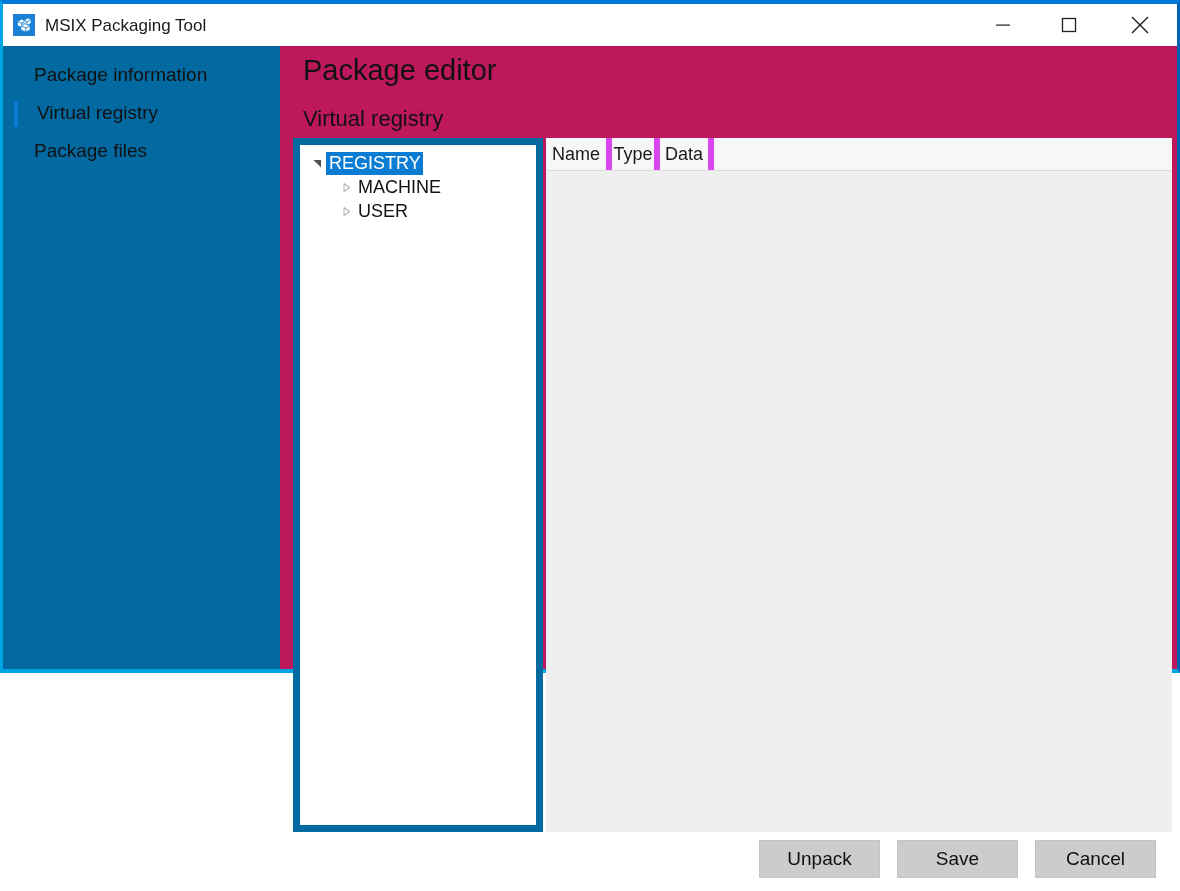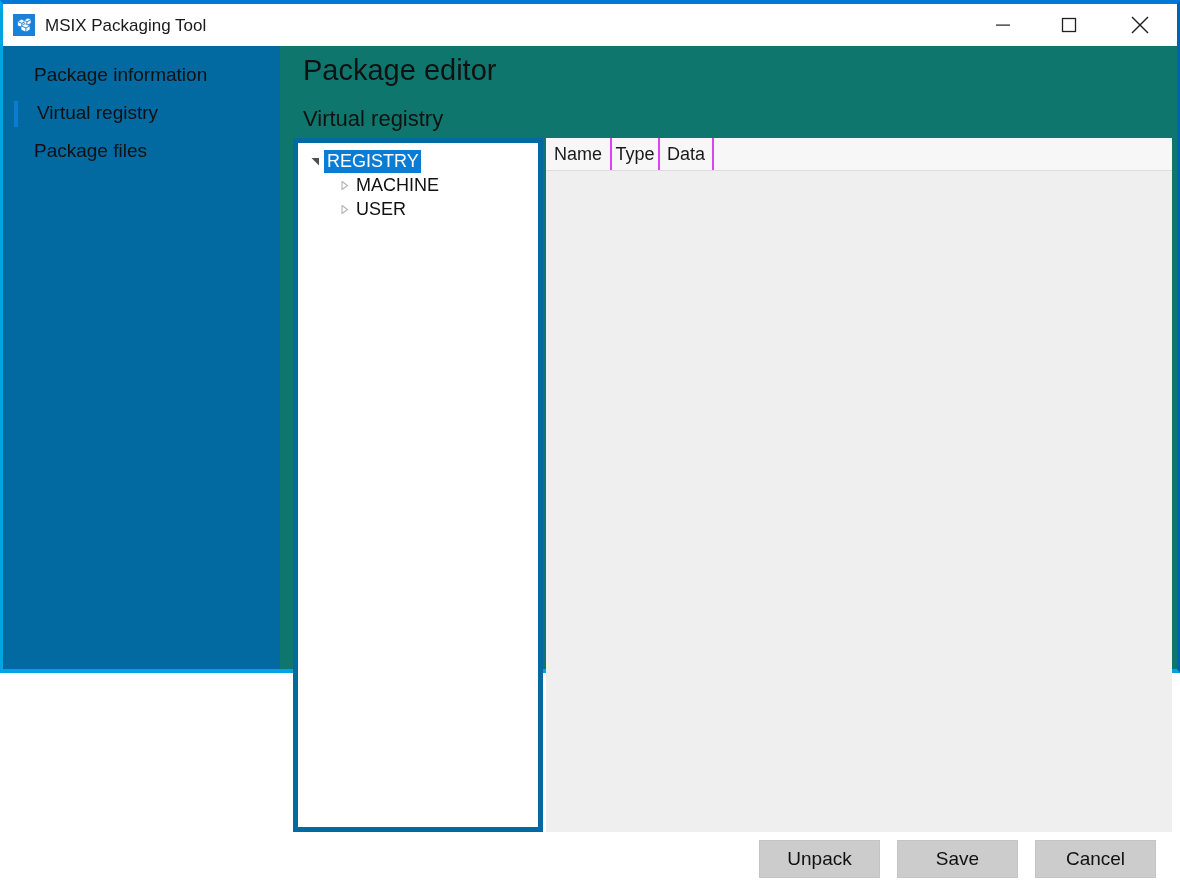--- a/index.html
+++ b/index.html
@@ -103,21 +103,21 @@
     background: #0a7cd3;
   }
 
   
   #content {
     position: absolute;
     left: 277px;
     top: 42px;
     right: 0;
     bottom: 0;
-    background: #0f766e;
+    background: #be185d;
   }
   #page-title {
     position: absolute;
     left: 23px;
     top: 10px;
     font-size: 29px;
     color: #111111;
     line-height: 1;
     white-space: nowrap;
   }
@@ -132,21 +132,21 @@
   }
 
   
   #tree-panel {
     position: absolute;
     left: 13px;
     top: 92px;
     width: 250px;
     height: 694px;
     box-sizing: border-box;
-    border: 5px solid #0369a1;
+    border: 7px solid #0369a1;
     background: #ffffff;
     overflow: hidden;
   }
   .tree-node {
     display: flex;
     align-items: center;
     height: 24px;
     cursor: default;
     padding-left: 9px;
   }
@@ -187,21 +187,21 @@
     background: #f7f7f7;
     border-bottom: 1px solid #dcdcdc;
     box-sizing: border-box;
   }
   .col-head {
     display: flex;
     align-items: center;
     justify-content: center;
     font-size: 18px;
     color: #1a1a1a;
-    border-right: 2px solid #d946ef;
+    border-right: 6px solid #d946ef;
     box-sizing: border-box;
     cursor: default;
     white-space: nowrap;
   }
   .col-head.c0 { width: 66px; }
   .col-head.c1 { width: 48px; }
   .col-head.c2 { width: 54px; }
   .col-head.filler { flex: 1; border-right: none; }
   #list-body {
     height: 660px;

